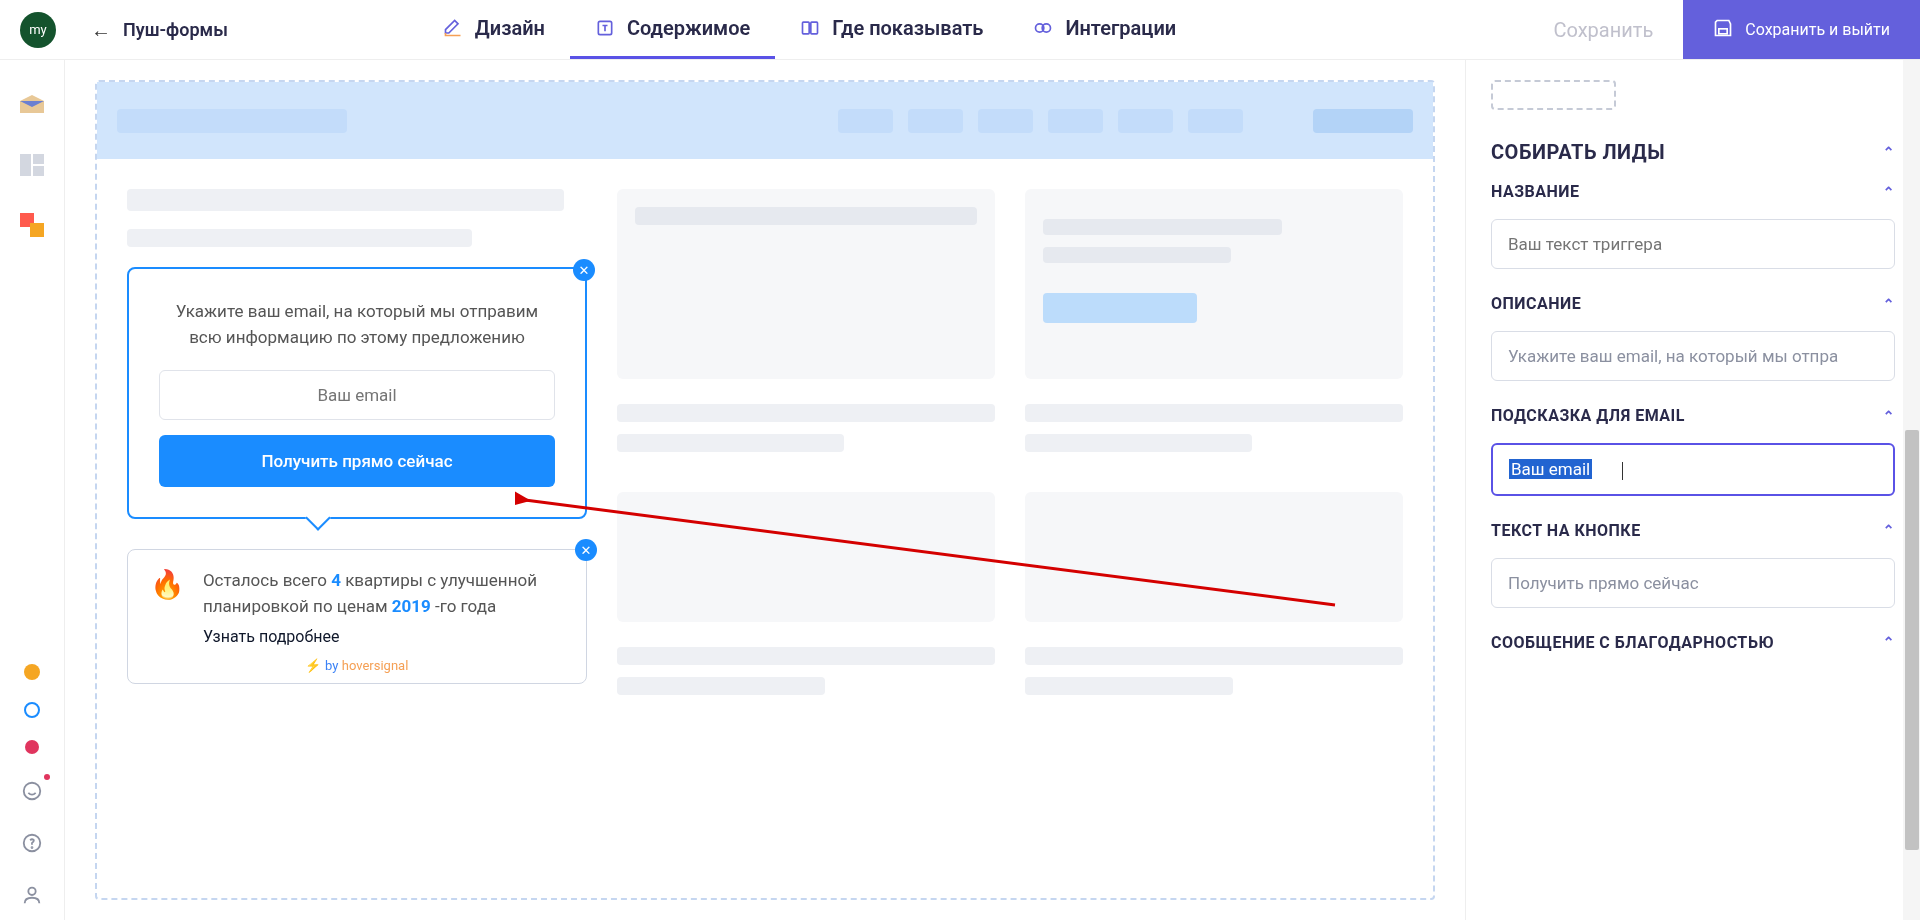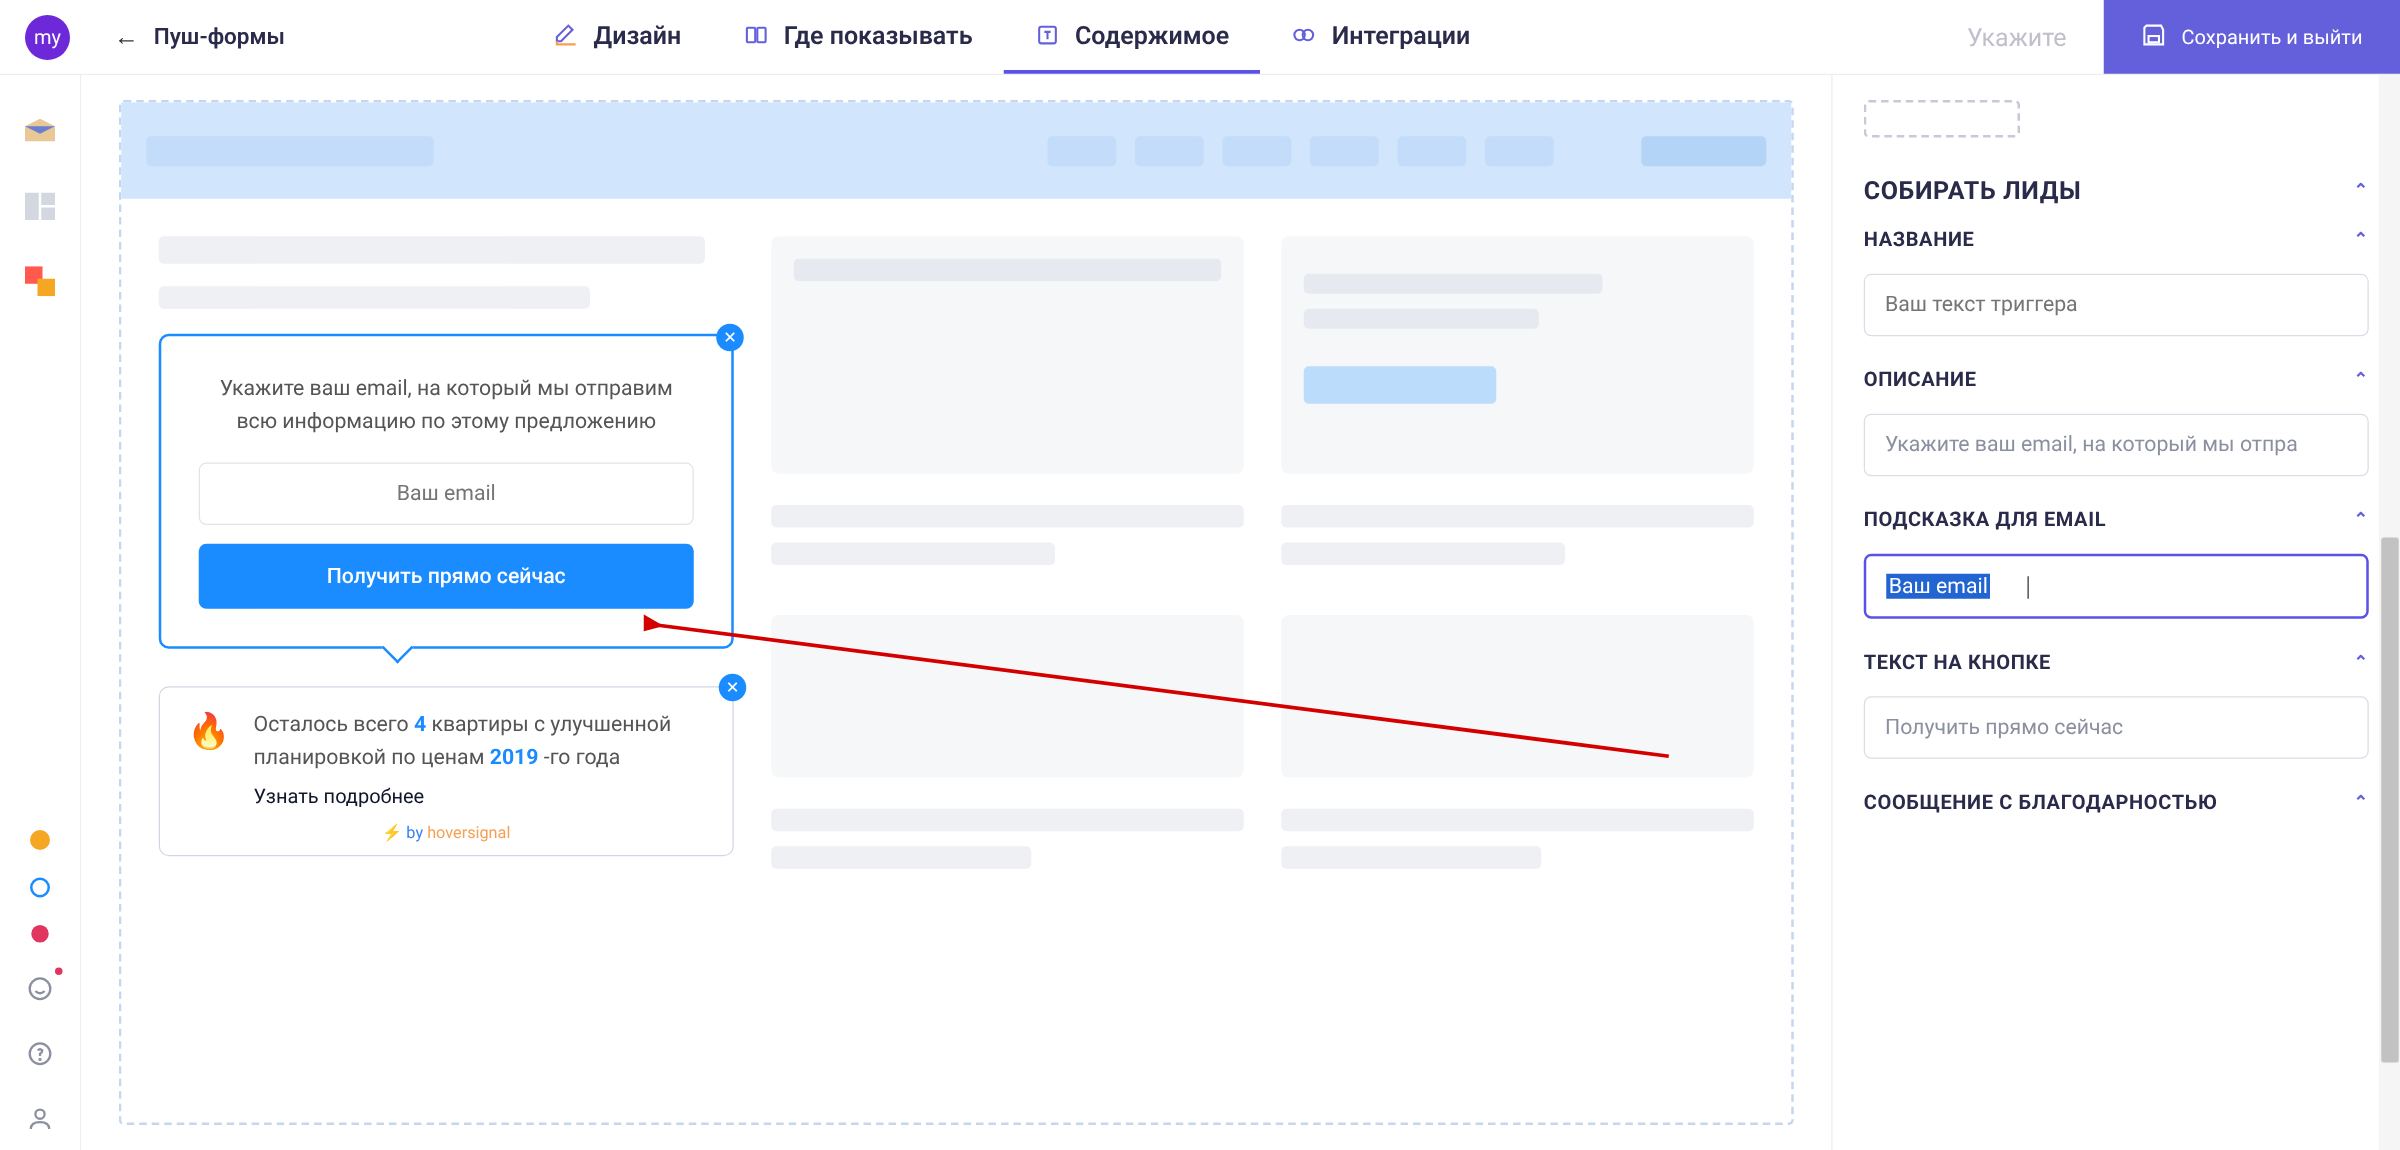--- a/index.html
+++ b/index.html
@@ -1,19 +1,19 @@
 <!DOCTYPE html>
 <html><head>
 <meta charset="utf-8">
 <style>
 * { box-sizing: border-box; margin: 0; padding: 0; font-family: -apple-system, BlinkMacSystemFont, "Segoe UI", Roboto, sans-serif; }
 body { background: #fff; overflow: hidden; width: 1920px; height: 920px; position: relative; }
 
 .topbar { height: 60px; display: flex; align-items: center; border-bottom: 1px solid #eee; position: relative; }
-.avatar { width: 36px; height: 36px; border-radius: 50%; background: #6d28d9; color: #fff; display: flex; align-items: center; justify-content: center; font-size: 16px; margin-left: 20px; }
+.avatar { width: 36px; height: 36px; border-radius: 50%; background: #14532d; color: #fff; display: flex; align-items: center; justify-content: center; font-size: 13px; margin-left: 20px; }
 .back-nav { display: flex; align-items: center; margin-left: 35px; gap: 12px; }
 .back-arrow { color: #333; font-size: 20px; }
 .breadcrumb-text { font-weight: 600; font-size: 18px; color: #2a2a4a; }
 .tabs { display: flex; margin-left: 190px; height: 100%; align-items: flex-end; }
 .tab { display: flex; align-items: center; gap: 12px; padding: 0 25px; height: 100%; font-size: 20px; font-weight: 600; color: #2a2a4a; cursor: pointer; border-bottom: 3px solid transparent; }
 .tab.active { border-bottom-color: #5a52e6; }
 .tab-icon { width: 20px; height: 20px; display: inline-flex; align-items: center; justify-content: center; }
 .tab-icon svg { width: 20px; height: 20px; }
 .top-actions { position: absolute; right: 0; top: 0; height: 100%; display: flex; align-items: center; }
 .btn-cancel { color: #c0c0cc; font-size: 20px; margin-right: 30px; cursor: pointer; }
@@ -84,50 +84,50 @@
   <div class="tabs">
     <div class="tab">
       <span class="tab-icon">
           <svg viewBox="0 0 24 24" fill="none" stroke="#6460dc" stroke-width="2">
             <path d="M3 14 L14 3 L18 7 L7 18 L3 18 Z"></path>
             <path d="M3 18 L3 21 L21 21" stroke="#f5a055"></path>
           </svg>
         </span>
       <span>Дизайн</span>
     </div>
+    <div class="tab active">
+      <span class="tab-icon">
+          <svg viewBox="0 0 24 24" fill="none" stroke="#6460dc" stroke-width="2">
+            <rect x="4" y="4" width="16" height="16" rx="2"></rect>
+            <path d="M9 9 L15 9 M12 9 L12 16"></path>
+          </svg>
+        </span>
+      <span>Содержимое</span>
+    </div>
     <div class="tab">
       <span class="tab-icon">
           <svg viewBox="0 0 24 24" fill="none" stroke="#6460dc" stroke-width="2">
             <rect x="3" y="5" width="8" height="14" rx="1"></rect>
             <rect x="13" y="5" width="8" height="14" rx="1"></rect>
           </svg>
         </span>
       <span>Где показывать</span>
     </div>
-    <div class="tab active">
-      <span class="tab-icon">
-          <svg viewBox="0 0 24 24" fill="none" stroke="#6460dc" stroke-width="2">
-            <rect x="4" y="4" width="16" height="16" rx="2"></rect>
-            <path d="M9 9 L15 9 M12 9 L12 16"></path>
-          </svg>
-        </span>
-      <span>Содержимое</span>
-    </div>
     <div class="tab">
       <span class="tab-icon">
           <svg viewBox="0 0 24 24" fill="none" stroke="#6460dc" stroke-width="2">
             <circle cx="8" cy="12" r="5"></circle>
             <circle cx="16" cy="12" r="5"></circle>
           </svg>
         </span>
       <span>Интеграции</span>
     </div>
   </div>
   <div class="top-actions">
-    <span class="btn-cancel">Укажите</span>
+    <span class="btn-cancel">Сохранить</span>
     <div class="btn-save">
       <span><svg width="20" height="20" viewBox="0 0 24 24" fill="none" stroke="#fff" stroke-width="2">
             <path d="M5 3 L19 3 L21 7 L21 21 L3 21 L3 5 Z"></path>
             <rect x="7" y="13" width="10" height="6"></rect>
           </svg></span>
       <span>Сохранить и выйти</span>
     </div>
   </div>
 </div>
 

